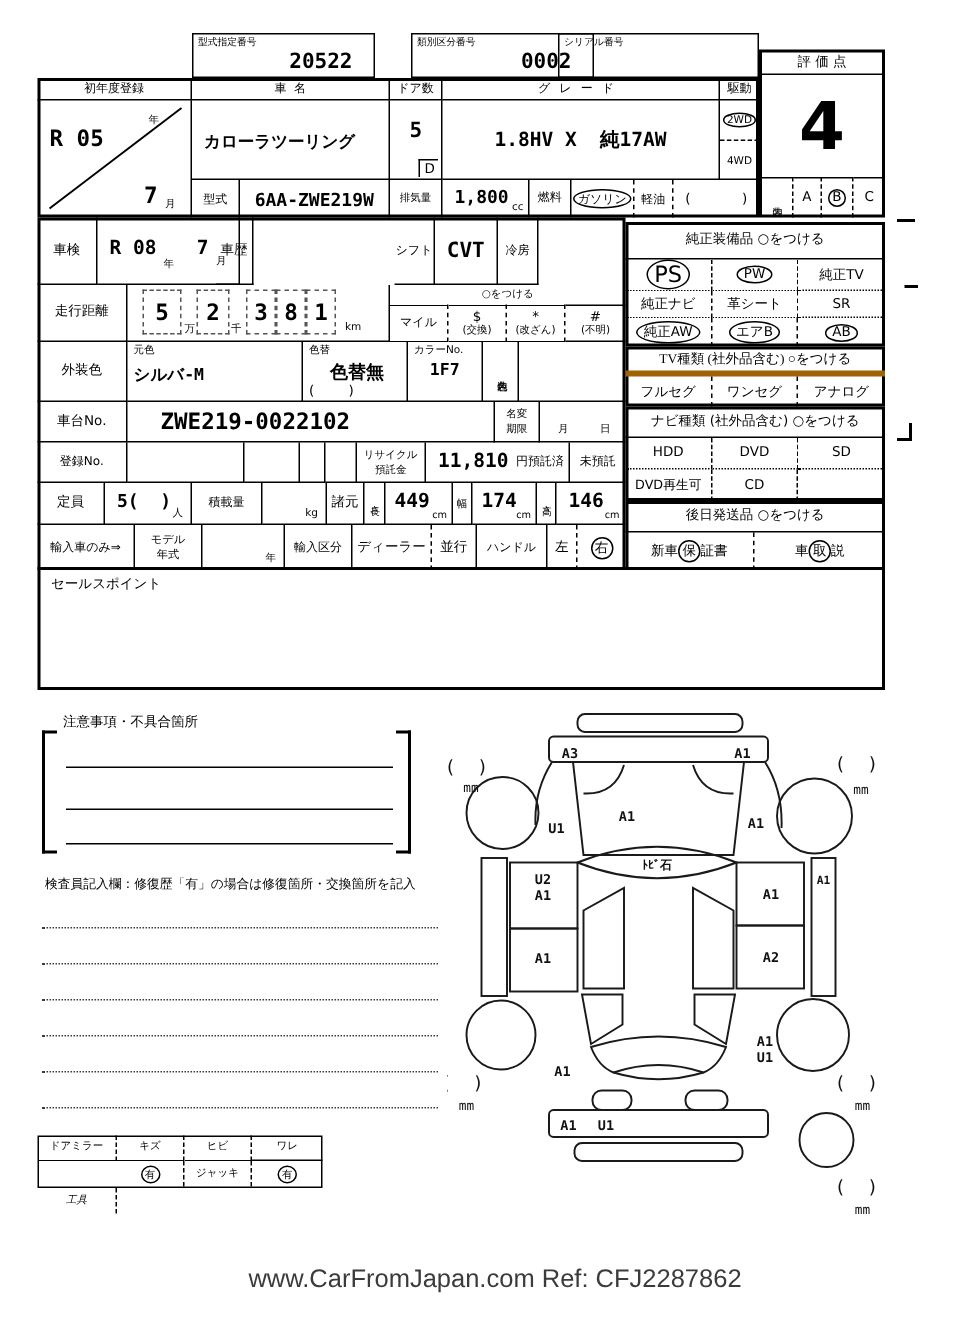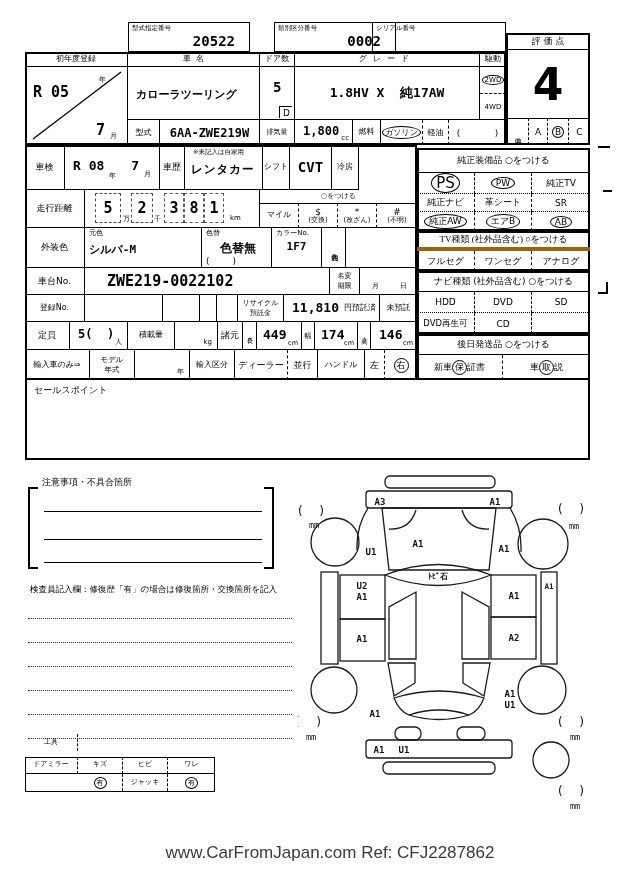--- a/index.html
+++ b/index.html
@@ -117,25 +117,21 @@
 
   <div class="box2" style="left:25px;top:145px;width:392px;height:235px;"></div>
 
   <div class="cell cc lbl9" style="left:25px;top:145px;width:40px;height:45px;" data-bind="row2.inspection_label">車検</div>
   <div class="cell" style="left:65px;top:145px;width:95px;height:45px;">
     <span class="a val" style="left:8px;top:13px;font-size:13px;" data-bind="row2.insp_year">R 08</span>
     <span class="a lbl7" style="left:44px;bottom:8px;" data-bind="row2.year_unit">年</span>
     <span class="a val" style="right:20px;top:13px;font-size:13px;" data-bind="row2.insp_month">7</span>
     <span class="a lbl7" style="right:8px;bottom:10px;" data-bind="row2.month_unit">月</span>
   </div>
-  <div class="cell cc lbl9" style="left:160px;top:145px;width:25px;height:45px;" data-bind="row2.history_label">車歴</div>
-  <div class="cell" style="left:185px;top:145px;width:78px;height:45px;">
-    <span class="a" style="left:8px;top:3px;font-size:6.5px;" data-bind="row2.history_note">※未記入は自家用</span>
-    <span class="a val" style="left:6px;top:17px;font-size:11.5px;letter-spacing:1px;" data-bind="row2.history">レンタカー</span>
-  </div>
+  <div class="cell cc lbl9" style="left:144px;top:145px;width:25px;height:45px;" data-bind="row2.history_label">車歴</div>
   <div class="cell cc lbl" style="left:263px;top:145px;width:27px;height:45px;" data-bind="row2.shift_label">シフト</div>
   <div class="cell cc val" style="left:290px;top:145px;width:42px;height:45px;font-size:14px;" data-bind="row2.shift">CVT</div>
   <div class="cell cc lbl" style="left:332px;top:145px;width:27px;height:45px;" data-bind="row2.ac_label">冷房</div>
 
   <div class="cell cc lbl9" style="left:25px;top:190px;width:60px;height:38px;" data-bind="mileage.label">走行距離</div>
   <div class="cell" style="left:85px;top:190px;width:175px;height:38px;">
     <div class="dashbox cc val" style="left:10px;top:3px;width:26px;height:30px;font-size:15px;" data-bind="mileage.d_man">5</div>
     <span class="a lbl7" style="left:38px;bottom:3px;" data-bind="mileage.man_unit">万</span>
     <div class="dashbox cc val" style="left:46px;top:3px;width:22px;height:30px;font-size:15px;" data-bind="mileage.d_sen">2</div>
     <span class="a lbl7" style="left:69px;bottom:3px;" data-bind="mileage.sen_unit">千</span>
@@ -331,21 +327,21 @@
   <div class="dotline" style="left:28px;top:666px;width:264px;"></div>
   <div class="dotline" style="left:28px;top:690px;width:264px;"></div>
   <div class="dotline" style="left:28px;top:714px;width:264px;"></div>
   <div class="dotline" style="left:28px;top:738px;width:264px;"></div>
 
   <div class="box15" style="left:25px;top:757px;width:190px;height:35px;"></div>
   <div class="cell cc dr lbl7" style="left:25px;top:757px;width:53px;height:17px;" data-bind="mirror_table.c1">ドアミラー</div>
   <div class="cell cc dr lbl7" style="left:78px;top:757px;width:45px;height:17px;" data-bind="mirror_table.c2">キズ</div>
   <div class="cell cc dr lbl7" style="left:123px;top:757px;width:45px;height:17px;" data-bind="mirror_table.c3">ヒビ</div>
   <div class="cell cc nr lbl7" style="left:168px;top:757px;width:47px;height:17px;" data-bind="mirror_table.c4">ワレ</div>
-  <div class="cell cc dr nb lbl7" style="left:25px;top:734px;width:53px;height:17px;" data-bind="mirror_table.r2c1">工具</div>
+  <div class="cell cc dr nb lbl7" style="left:25px;top:792px;width:53px;height:17px;font-style:italic;" data-bind="mirror_table.r2c1">工具</div>
   <div class="cell cc dr nb" style="left:78px;top:774px;width:45px;height:17px;font-size:7px;">
       <span class="circ-tight" data-bind="mirror_table.r2c2">有</span>
     </div>
   <div class="cell cc dr nb lbl7" style="left:123px;top:774px;width:45px;height:17px;" data-bind="mirror_table.r2c3">ジャッキ</div>
   <div class="cell cc nr nb" style="left:168px;top:774px;width:47px;height:17px;font-size:7px;">
       <span class="circ-tight" data-bind="mirror_table.r2c4">有</span>
     </div>
 
   <svg class="a" style="left:298px;top:472px;" width="337" height="345" viewBox="0 0 337 345">
     <g fill="none" stroke="#1a1a1a" stroke-width="1.3">

